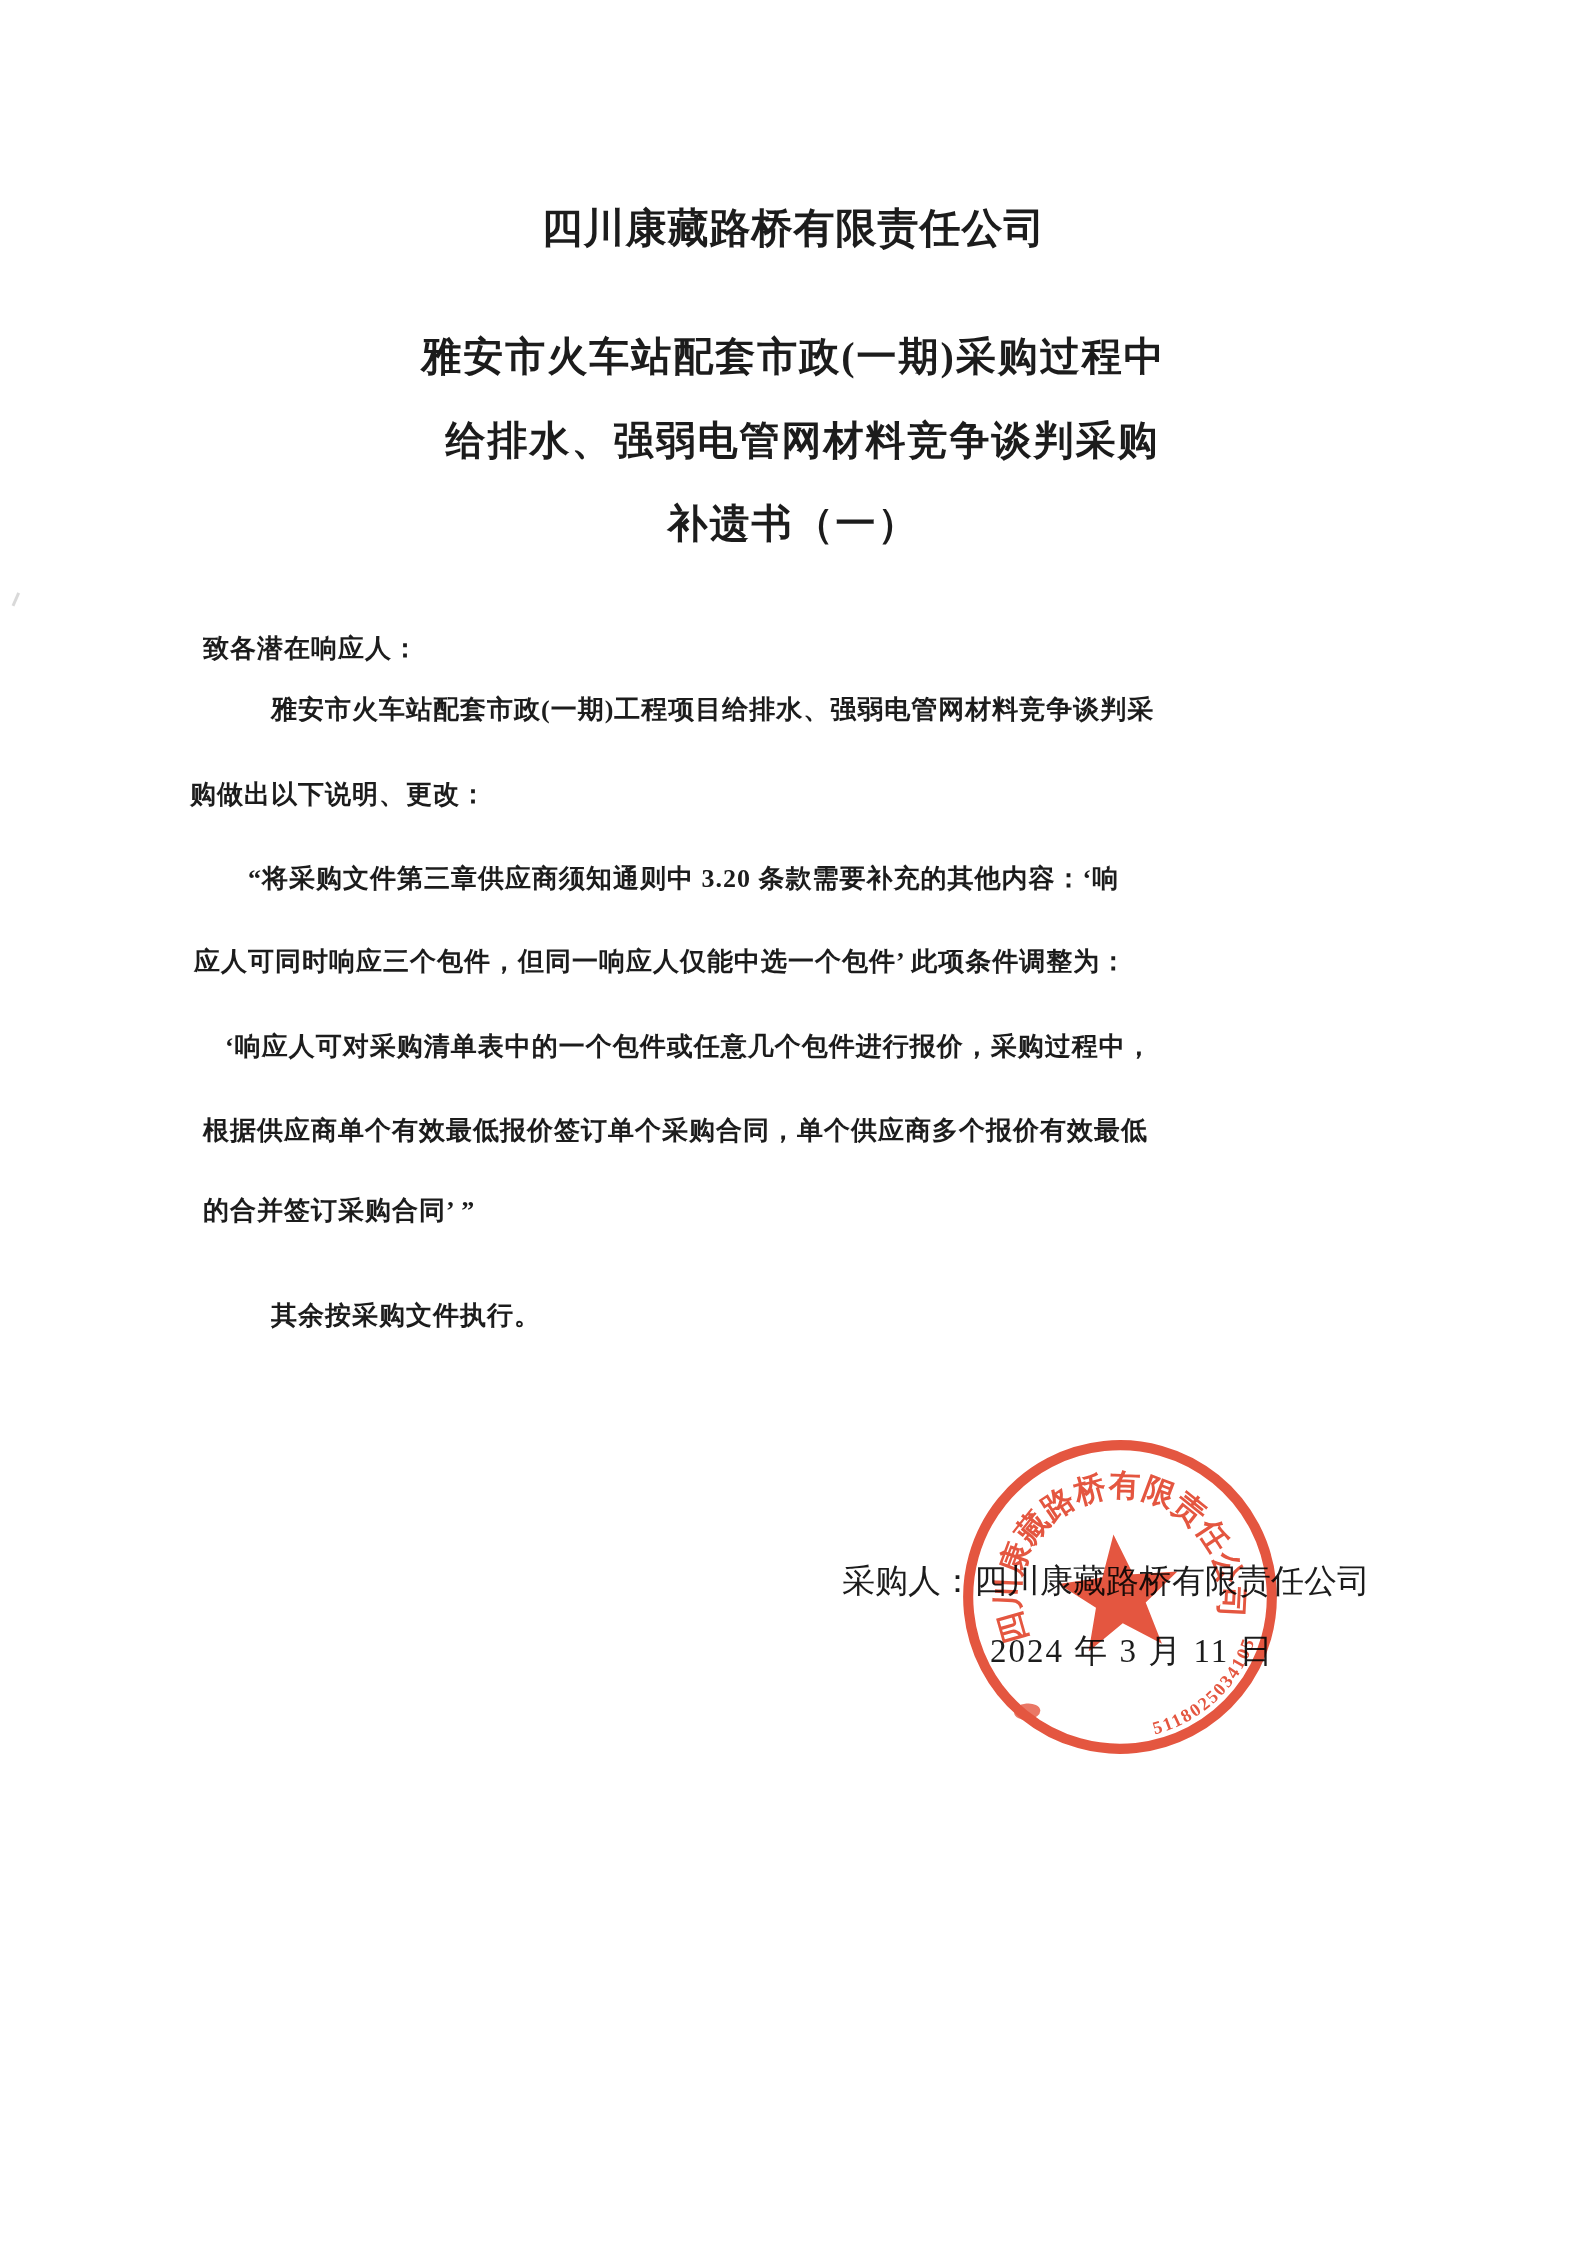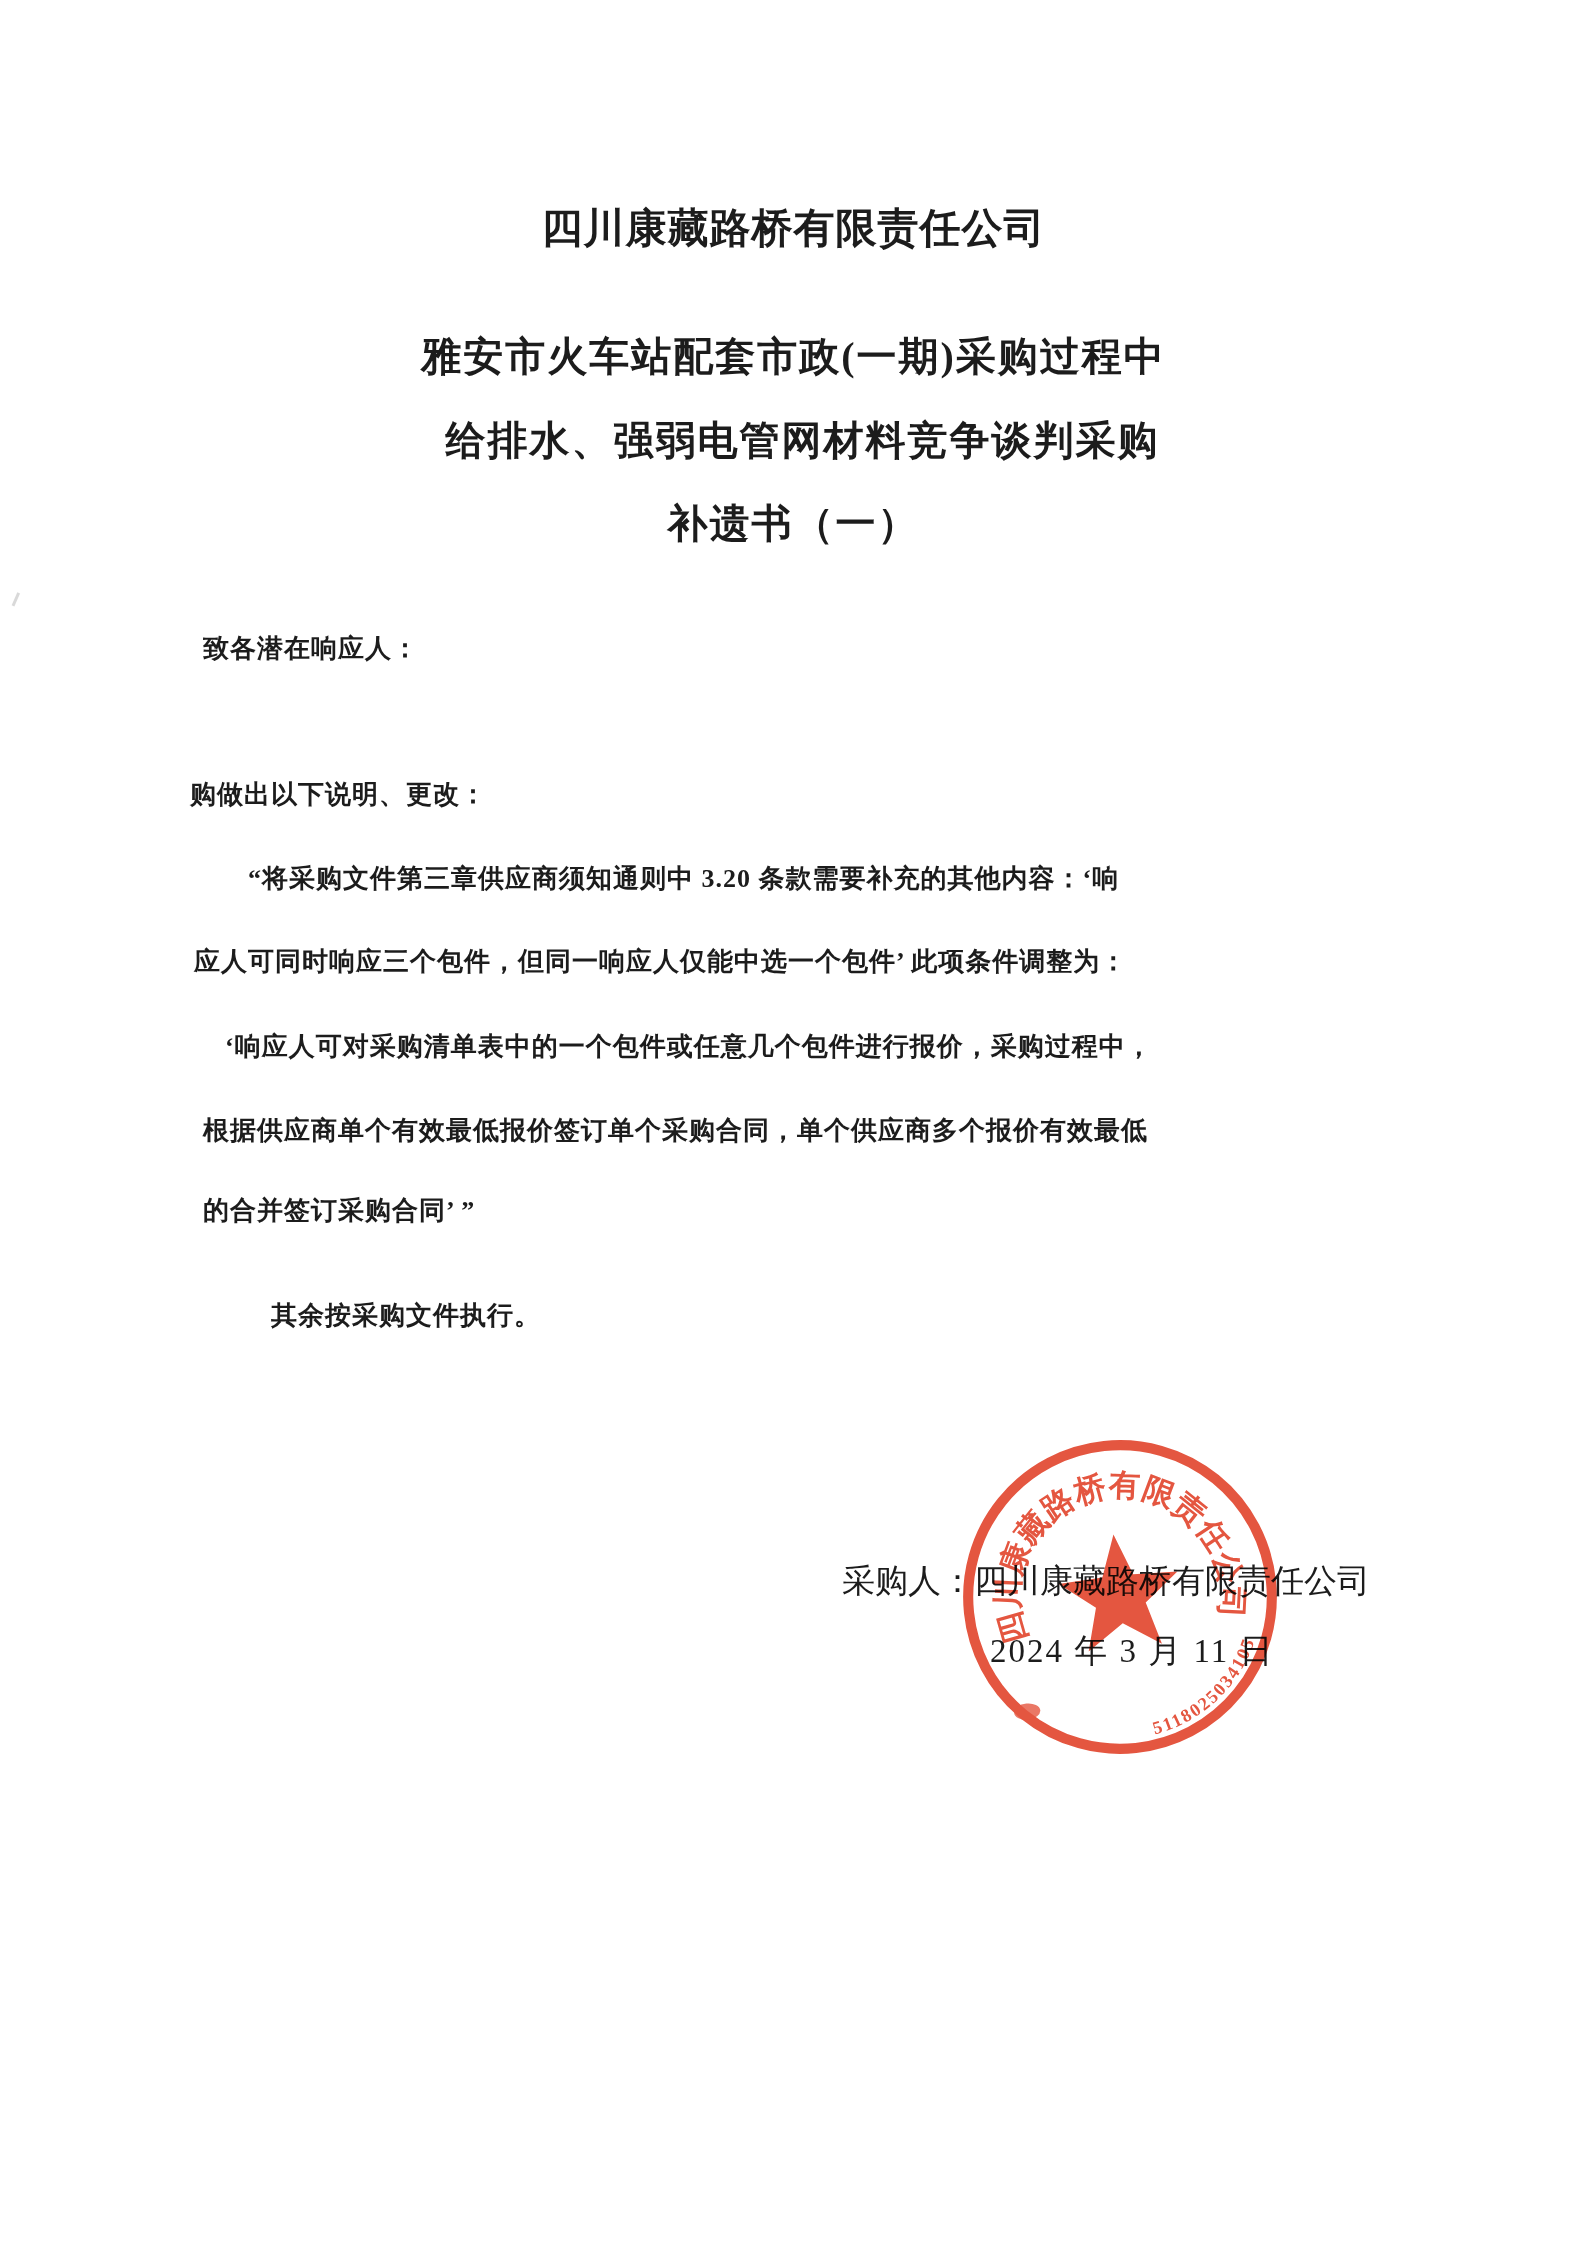--- a/index.html
+++ b/index.html
@@ -46,20 +46,21 @@
 
 <div class="page">
 
   <div class="center-line doc-title">四川康藏路桥有限责任公司</div>
   <div class="center-line doc-heading hl1">雅安市火车站配套市政(一期)采购过程中</div>
   <div class="center-line doc-heading hl2">给排水、强弱电管网材料竞争谈判采购</div>
   <div class="center-line doc-heading hl3">补遗书（一）</div>
 
   <div class="bodyline" style="top:636px; left:203px;">致各潜在响应人：</div>
 
+  <div class="bodyline" style="top:697px; left:271px;">雅安市火车站配套市政(一期)工程项目给排水、强弱电管网材料竞争谈判采</div>
   <div class="bodyline" style="top:782px; left:190px;">购做出以下说明、更改：</div>
 
   <div class="bodyline" style="top:866px; left:248px;">“将采购文件第三章供应商须知通则中 3.20 条款需要补充的其他内容：‘响</div>
   <div class="bodyline" style="top:949px; left:194px;">应人可同时响应三个包件，但同一响应人仅能中选一个包件’ 此项条件调整为：</div>
   <div class="bodyline" style="top:1118px; left:203px;">根据供应商单个有效最低报价签订单个采购合同，单个供应商多个报价有效最低</div>
   <div class="bodyline" style="top:1034px; left:225px;">‘响应人可对采购清单表中的一个包件或任意几个包件进行报价，采购过程中，</div>
   <div class="bodyline" style="top:1198px; left:203px;">的合并签订采购合同’ ”</div>
 
   <div class="bodyline" style="top:1303px; left:271px;">其余按采购文件执行。</div>
 

